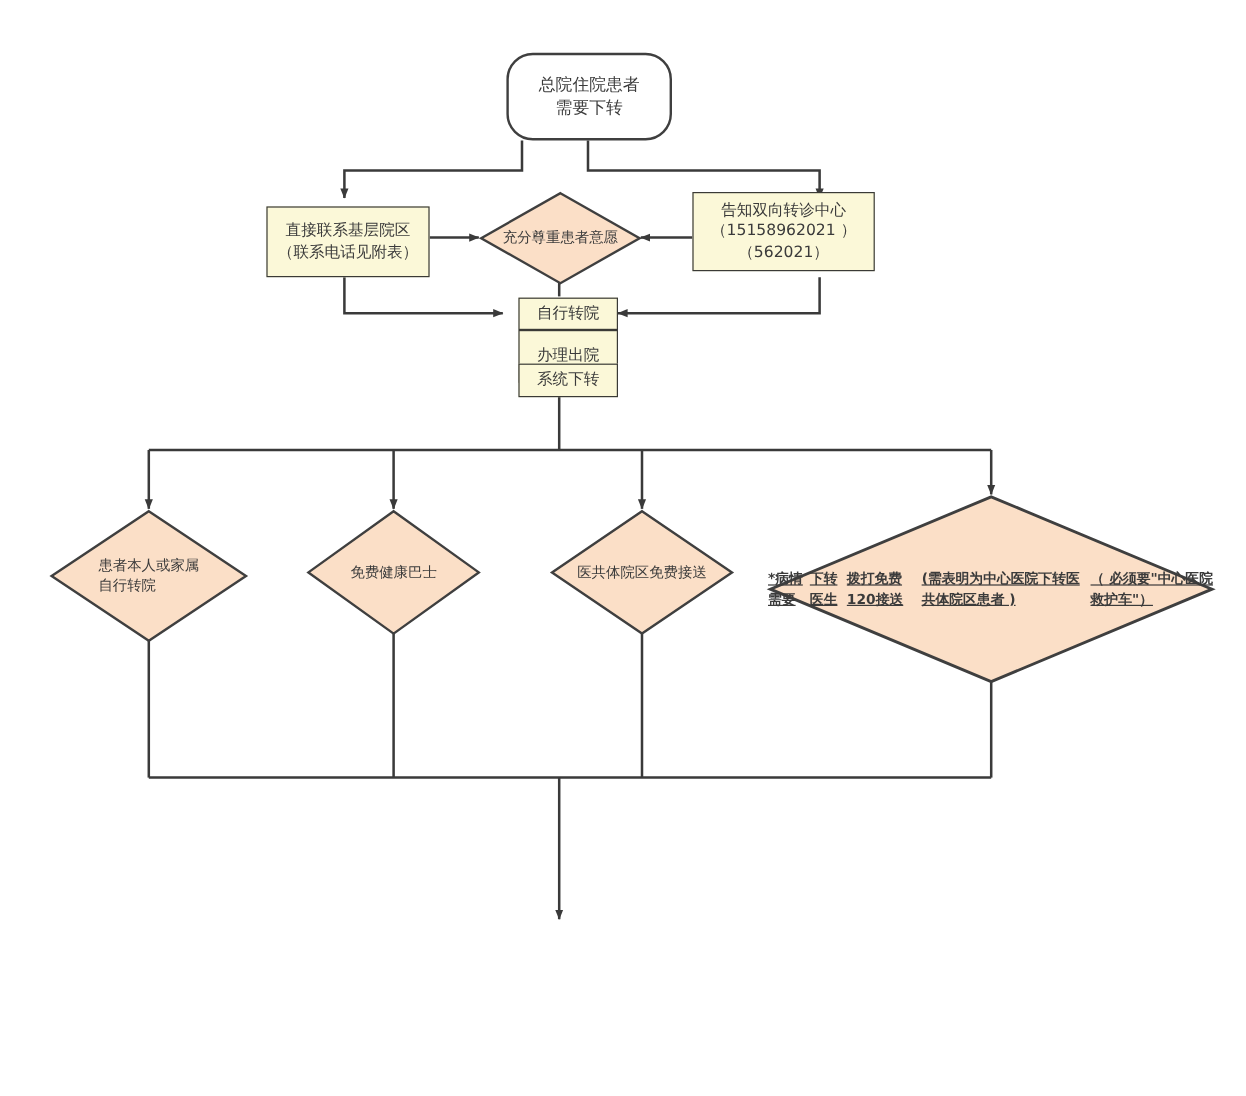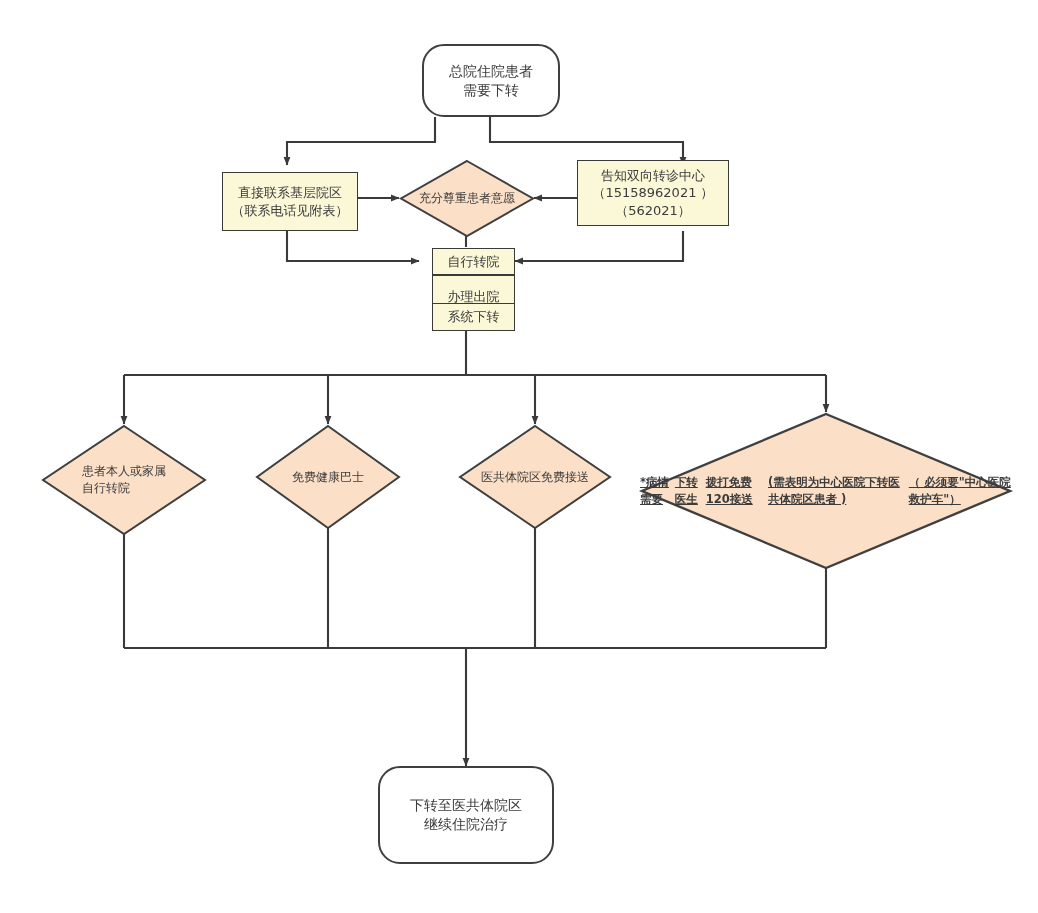--- a/index.html
+++ b/index.html
@@ -180,16 +180,14 @@
     </svg>
     <div class="diamond-label small multiline-underline" style="font-size:11.5px; line-height:1.45;font-weight:bold;">
       <span>*病情需要</span>
       <span>下转医生</span>
       <span>拨打免费120接送</span>
       <span>(需表明为中心医院下转医共体院区患者 )</span>
       <span>（ 必须要"中心医院救护车"）</span>
     </div>
   </div>
 
-  <div class="node terminator" style="left:378px; top:766px; width:176px; height:98px;">下转至医共体院区
-继续住院治疗</div>
 
 </div>
 
 </body></html>

